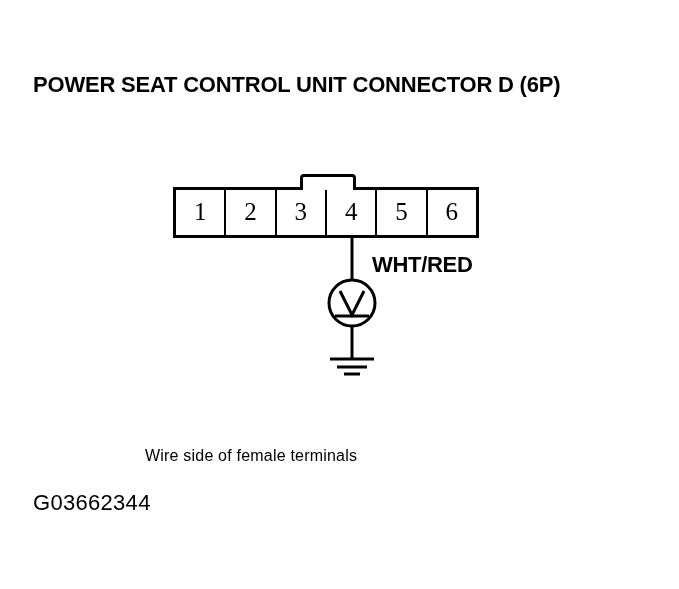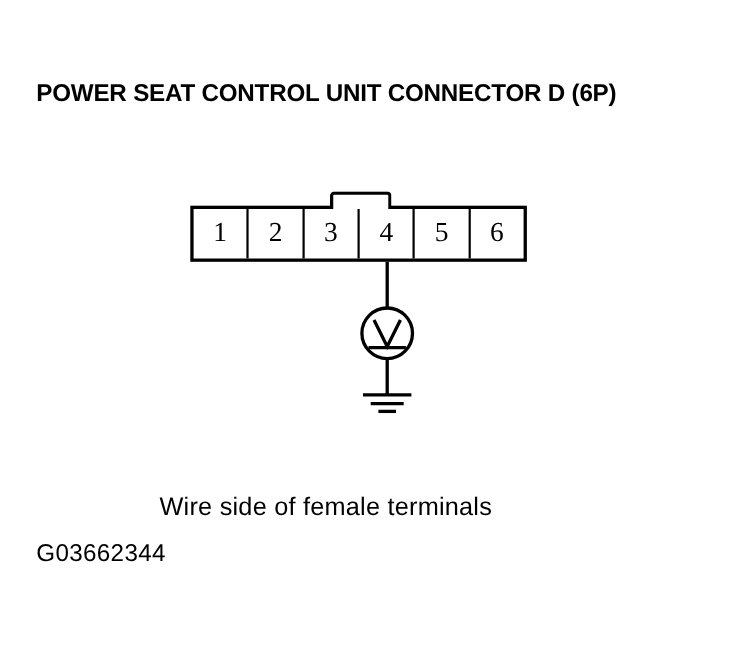--- a/index.html
+++ b/index.html
@@ -102,21 +102,21 @@
     letter-spacing: -0.3px;
     white-space: nowrap;
   }
 
   
   #caption {
     position: absolute;
     left: 145px;
     top: 447px;
     font-family: "Liberation Sans", sans-serif;
-    font-size: 23px;
+    font-size: 16px;
     font-weight: normal;
     letter-spacing: 0.2px;
     white-space: nowrap;
   }
 
   
   #figure-code {
     position: absolute;
     left: 33px;
     top: 490px;
@@ -171,18 +171,19 @@
 
     <line x1="335" y1="316" x2="369" y2="316" stroke="#000000" stroke-width="3"></line>
 
     <line x1="352" y1="326" x2="352" y2="359" stroke="#000000" stroke-width="3"></line>
 
     <line x1="330" y1="359" x2="374" y2="359" stroke="#000000" stroke-width="3"></line>
     <line x1="337" y1="367" x2="367" y2="367" stroke="#000000" stroke-width="3"></line>
     <line x1="344" y1="374" x2="360" y2="374" stroke="#000000" stroke-width="3"></line>
   </svg>
 
+  <div id="wire-label">WHT/RED</div>
 
   <div id="caption">Wire side of female terminals</div>
 
   <div id="figure-code">G03662344</div>
 
 </div>
 
 </body></html>

